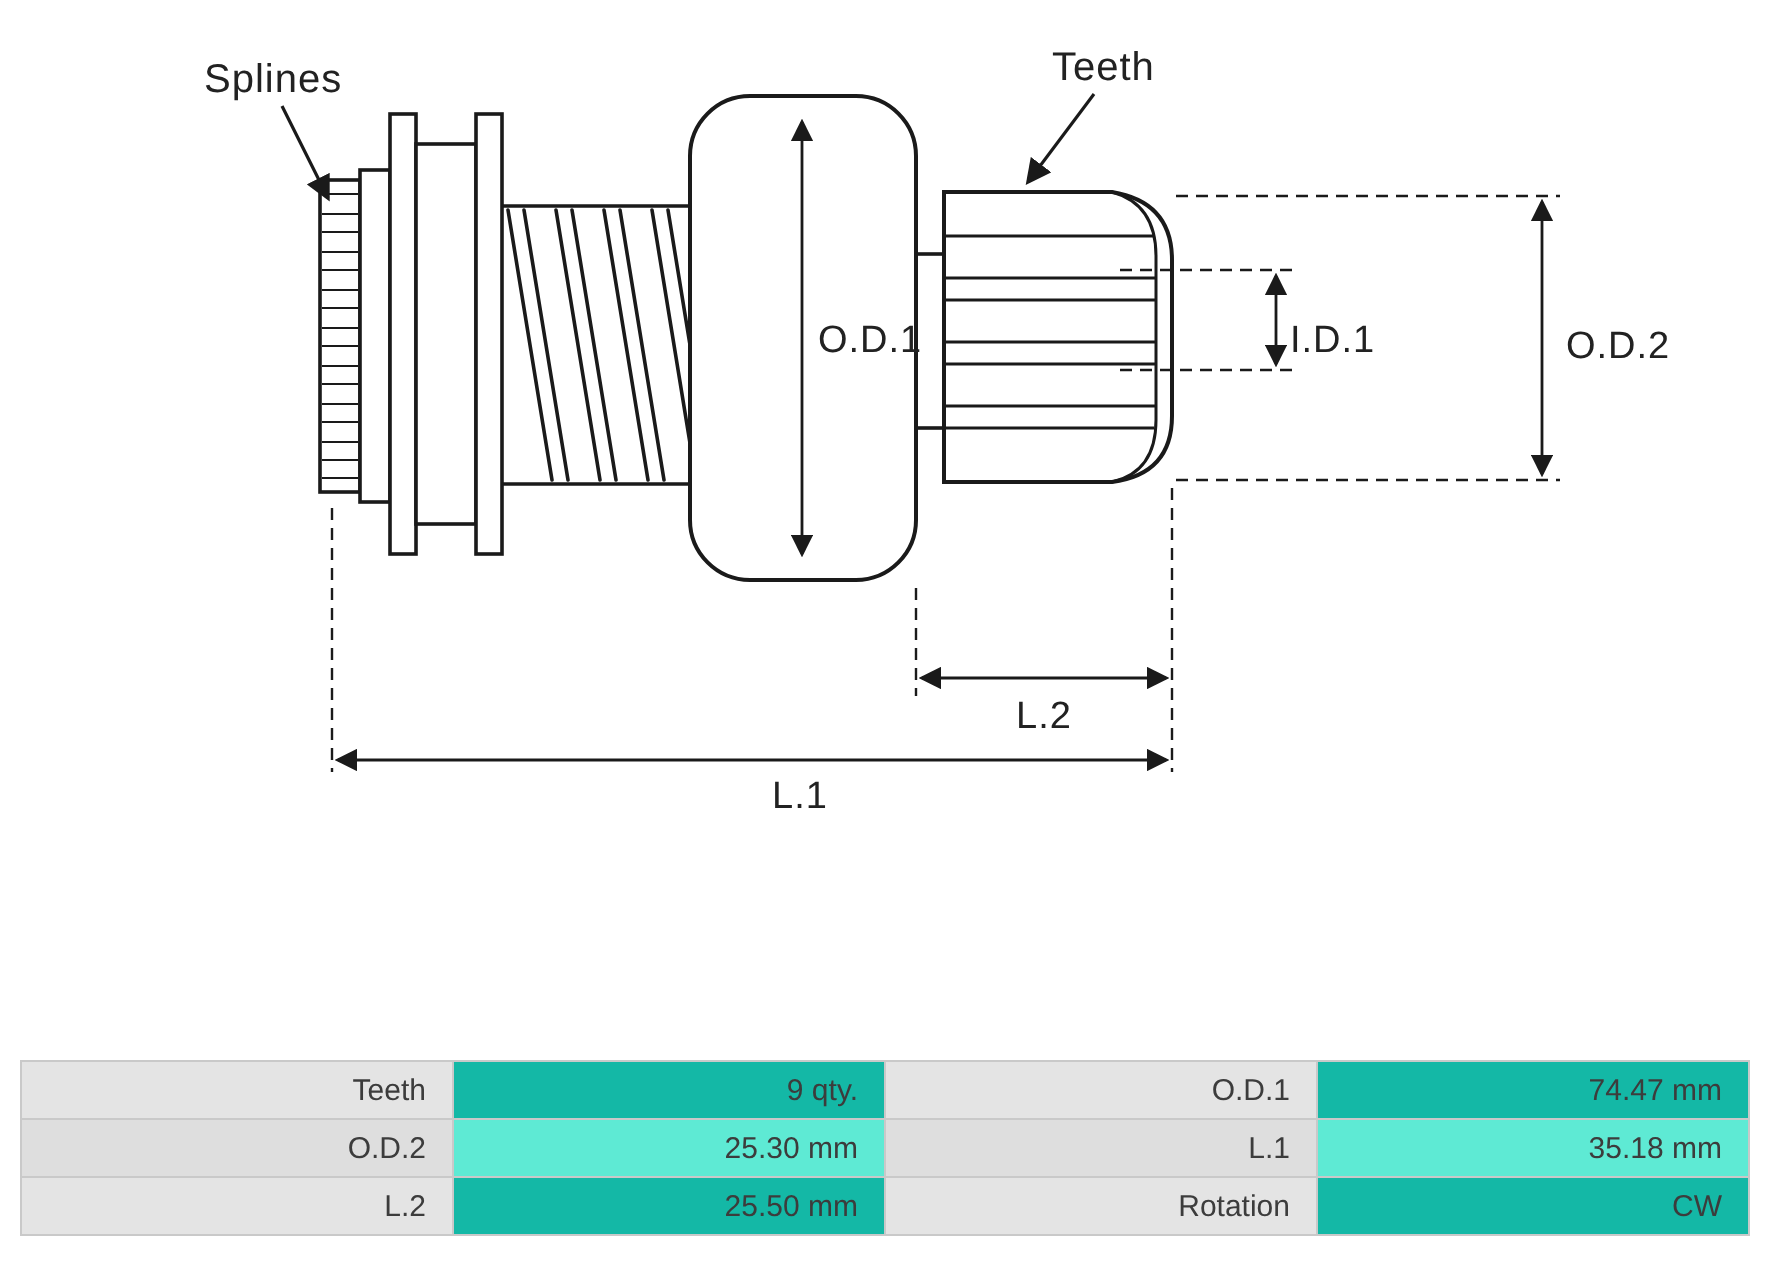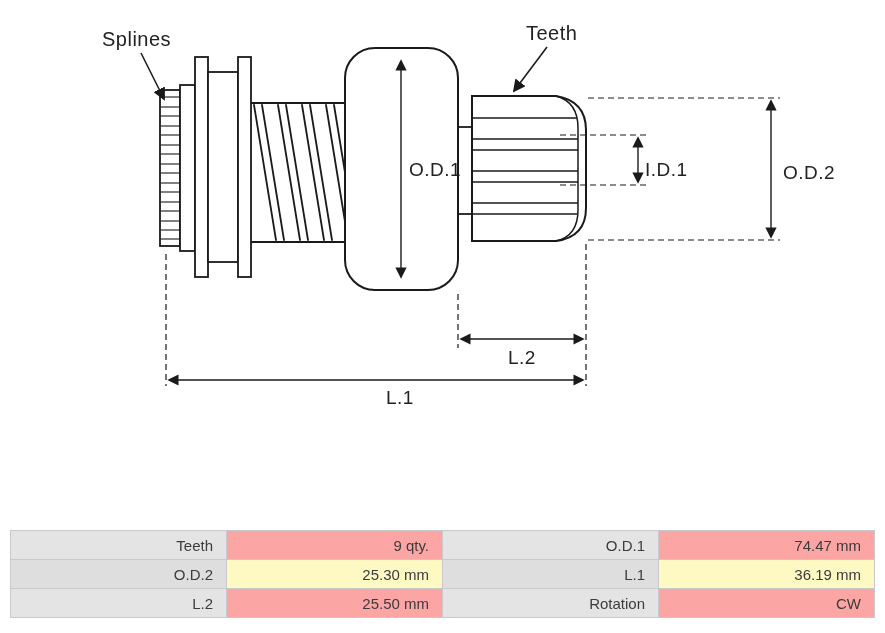--- a/index.html
+++ b/index.html
@@ -25,23 +25,23 @@
     border: 1px solid #c9c9c9;
     height: 28px;
     padding: 0 13px;
     text-align: right;
     font-size: 15px;
     color: #3c3c3c;
     white-space: nowrap;
     overflow: hidden;
   }
   .spec td.lab { background: #e4e4e4; }
-  .spec td.val { background: #fca5a5; }
+  .spec td.val { background: #14b8a6; }
   .spec tr:nth-child(2) td.lab { background: #dedede; }
-  .spec tr:nth-child(2) td.val { background: #fef9c3; }
+  .spec tr:nth-child(2) td.val { background: #5eead4; }
 </style>
 </head>
 <body>
 
 <div class="drawing">
   <svg width="885" height="430" viewBox="0 0 885 430" xmlns="http://www.w3.org/2000/svg">
     <defs>
       <marker id="ah" viewBox="0 0 10 10" refX="8.5" refY="5" markerWidth="8" markerHeight="8" orient="auto-start-reverse">
         <path d="M0 0 L10 5 L0 10 Z" fill="#1a1a1a"></path>
       </marker>
@@ -158,21 +158,21 @@
     <tr>
       <td class="lab">Teeth</td>
       <td class="val">9 qty.</td>
       <td class="lab">O.D.1</td>
       <td class="val">74.47 mm</td>
     </tr>
     <tr>
       <td class="lab">O.D.2</td>
       <td class="val">25.30 mm</td>
       <td class="lab">L.1</td>
-      <td class="val">36.19 mm</td>
+      <td class="val">35.18 mm</td>
     </tr>
     <tr>
       <td class="lab">L.2</td>
       <td class="val">25.50 mm</td>
       <td class="lab">Rotation</td>
       <td class="val">CW</td>
     </tr>
   </tbody>
 </table>
 

